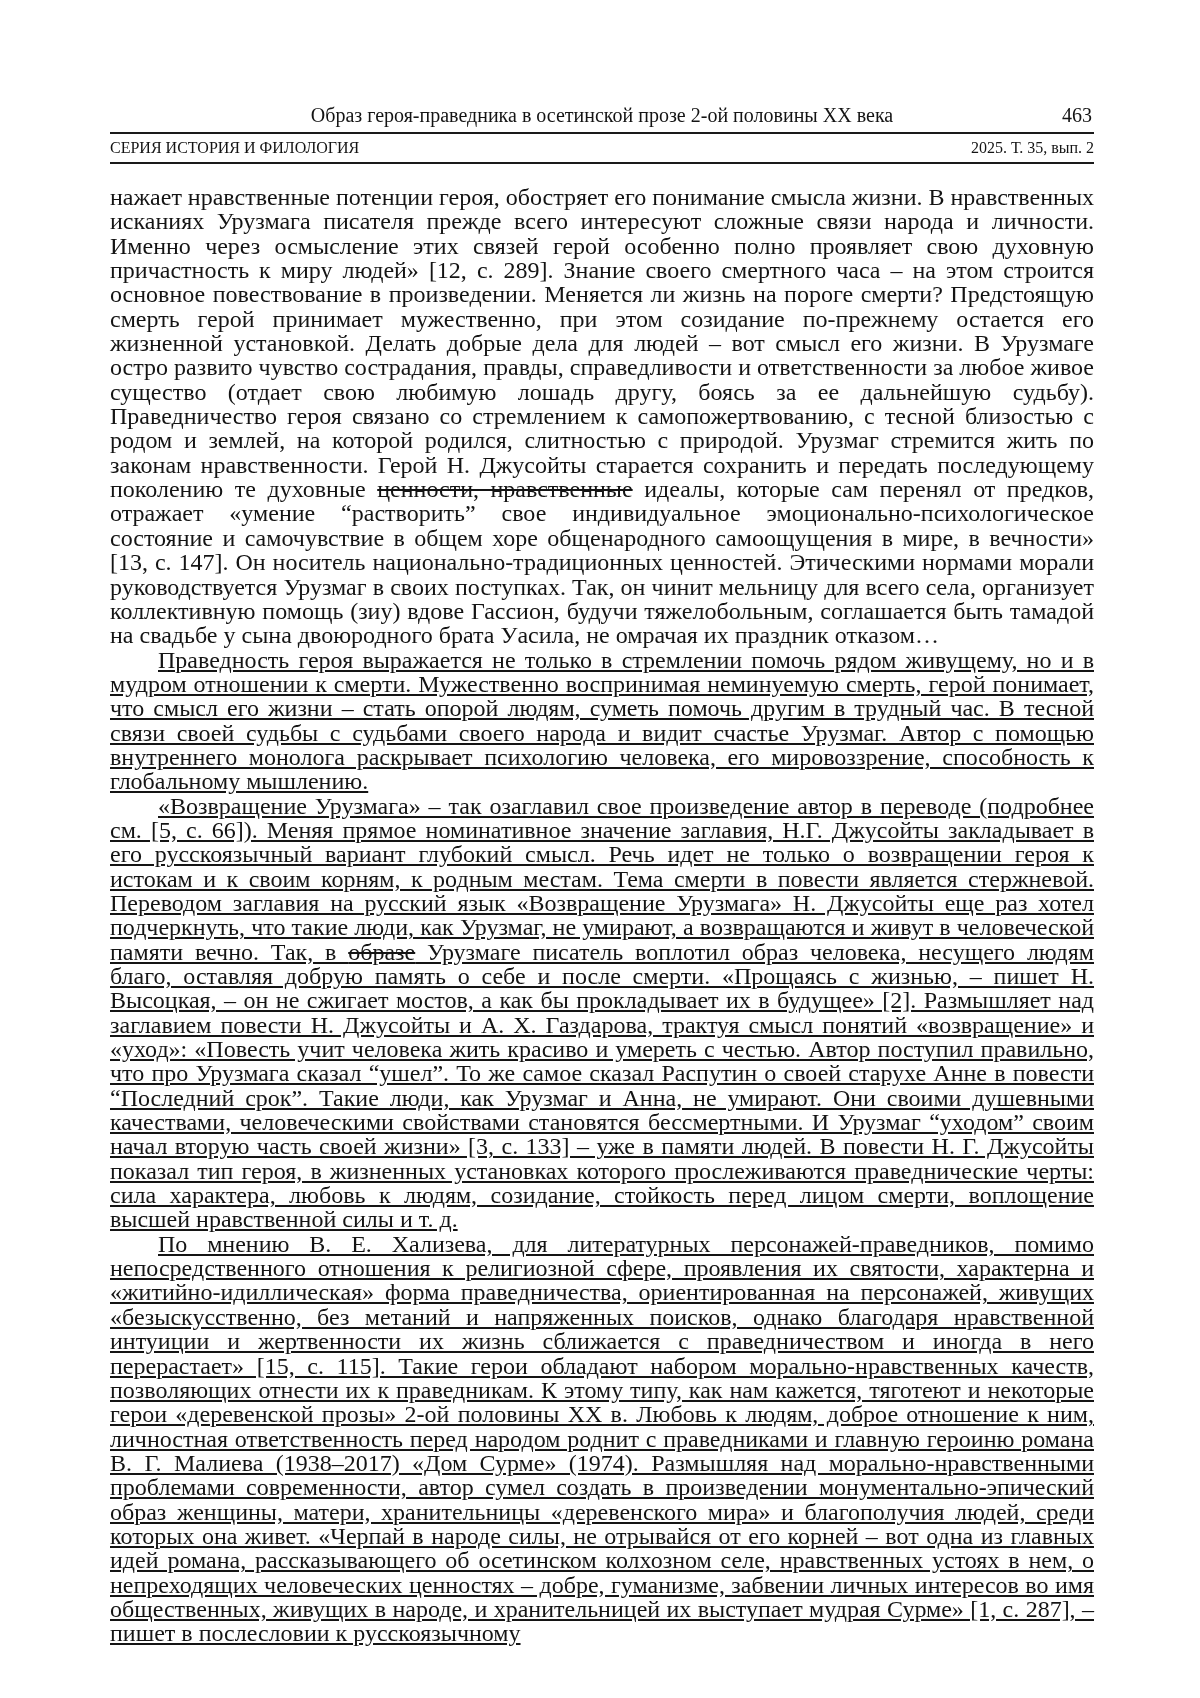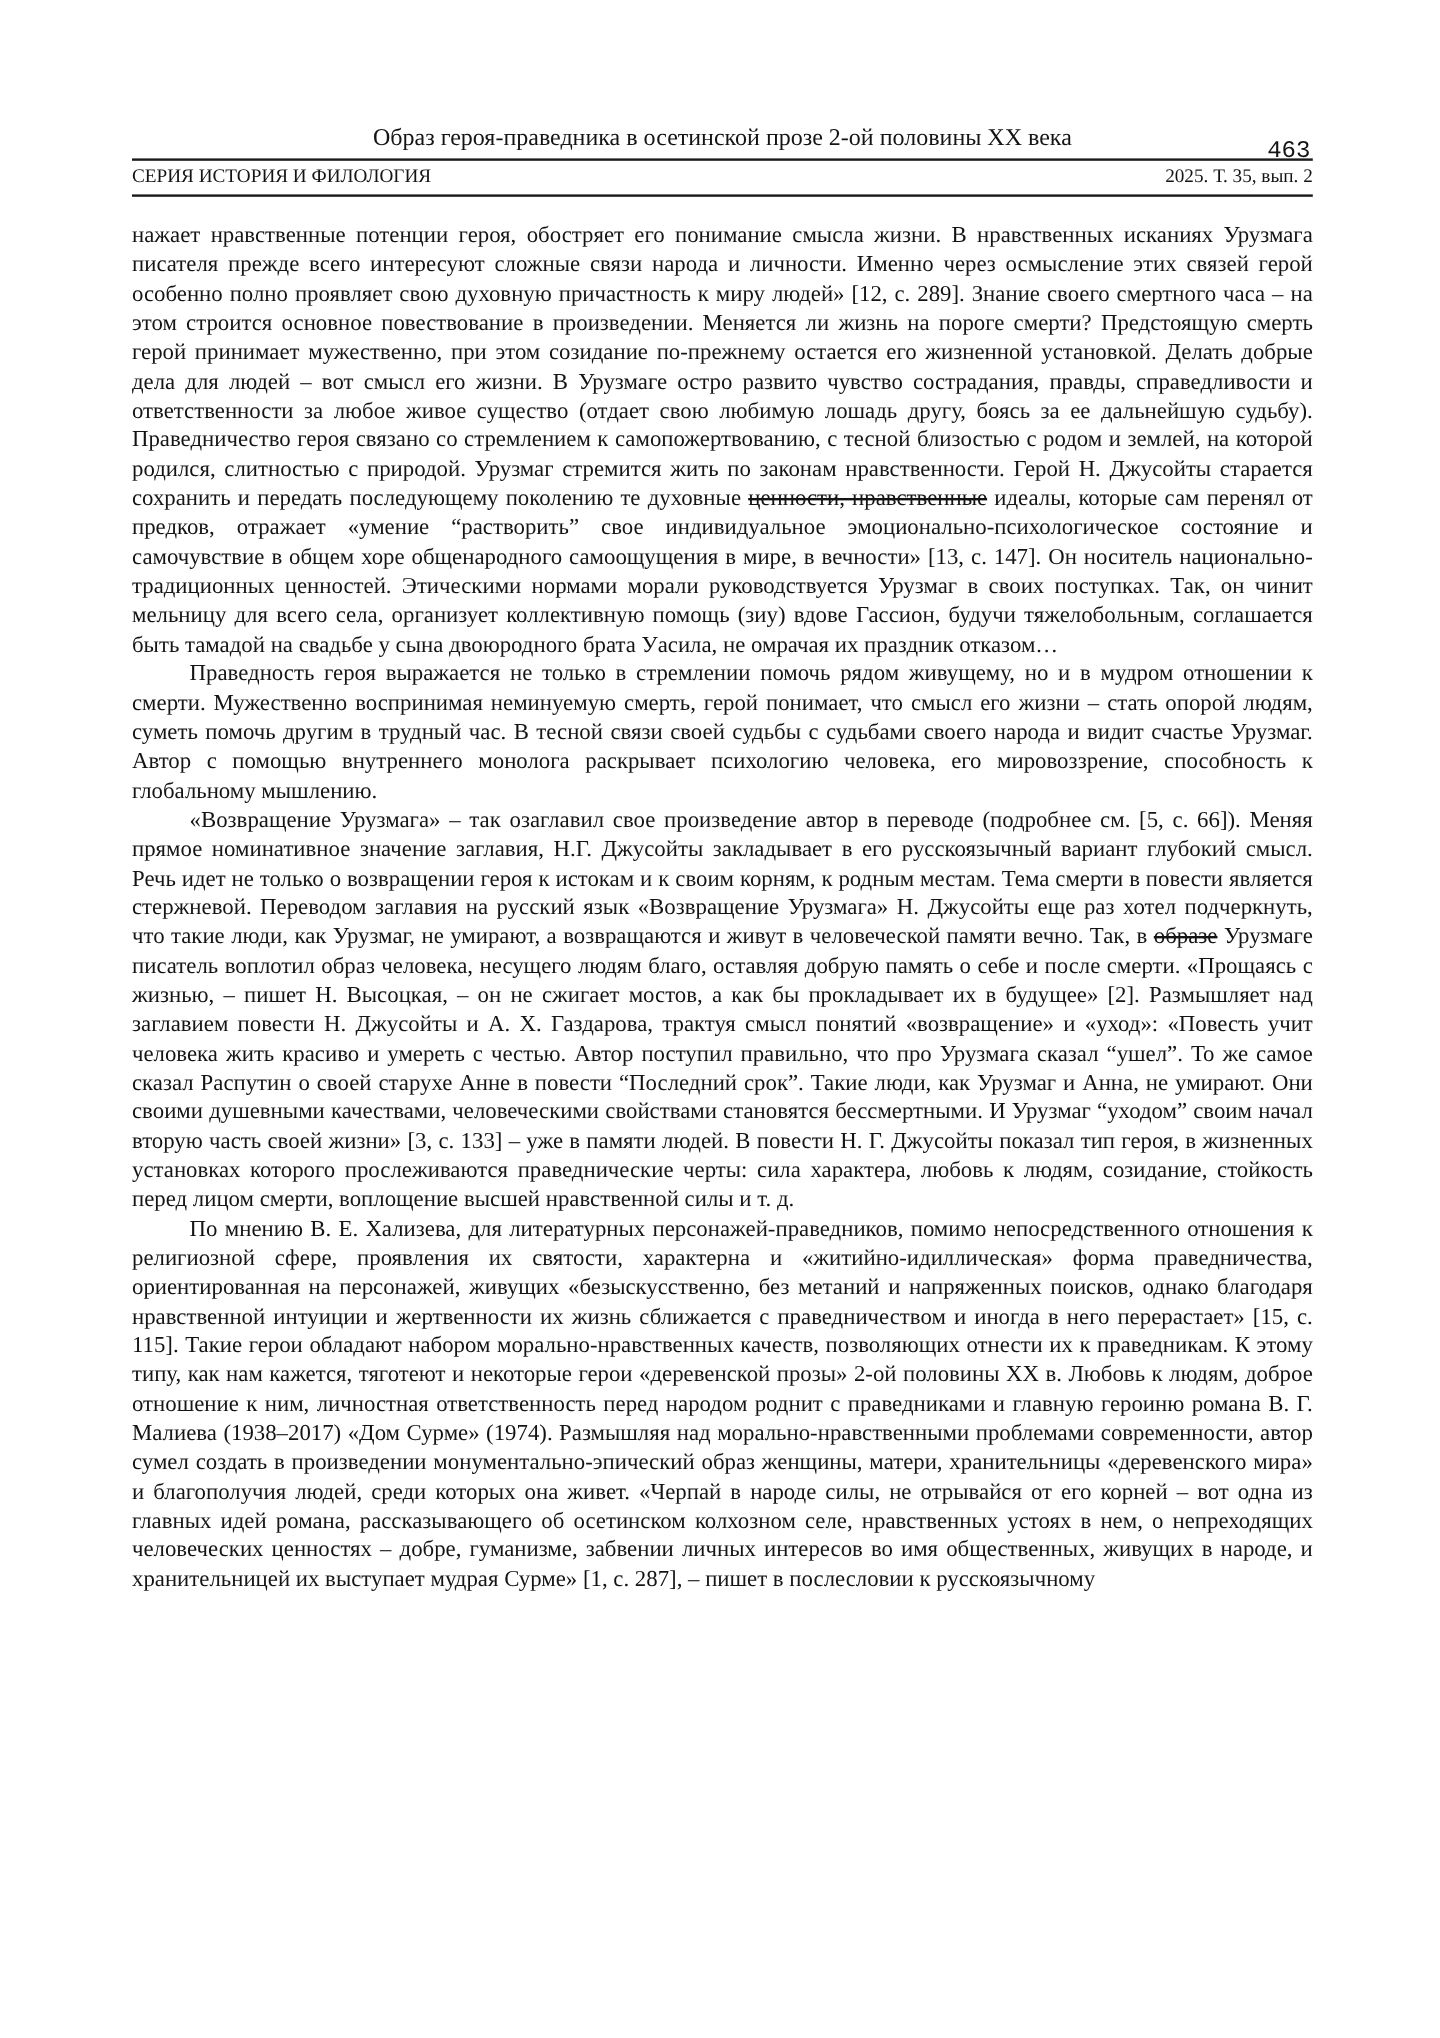--- a/index.html
+++ b/index.html
@@ -25,49 +25,49 @@
   .header-row1 {
     position: relative;
     text-align: center;
     font-size: 20px;
     line-height: 24px;
     padding-bottom: 5px;
   }
   .header-row1 .page-number {
     position: absolute;
     right: 2px;
-    top: 12px;
-    font-family: Liberation Mono, monospace;
+    top: 0;
   }
   .hr {
     height: 0;
     border-bottom: 2px solid #1a1a1a;
   }
   .header-row2 {
     display: flex;
     justify-content: space-between;
     font-size: 16px;
     line-height: 22px;
     padding: 3px 0 3px 0;
   }
   .body-text {
     margin-top: 21px;
-    font-size: 19px;
+    font-size: 24px;
     line-height: 24.35px;
     text-align: justify;
     text-justify: inter-word;
     hyphens: auto;
     -webkit-hyphens: auto;
   }
   .para {
     margin: 0;
     padding: 0;
   }
   .para.indent {
     text-indent: 48px;
+    text-decoration: underline;
   }
   .para s {
     text-decoration: line-through;
     text-decoration-thickness: 1.5px;
   }
 </style>
 </head>
 <body>
 
 <div class="page">

